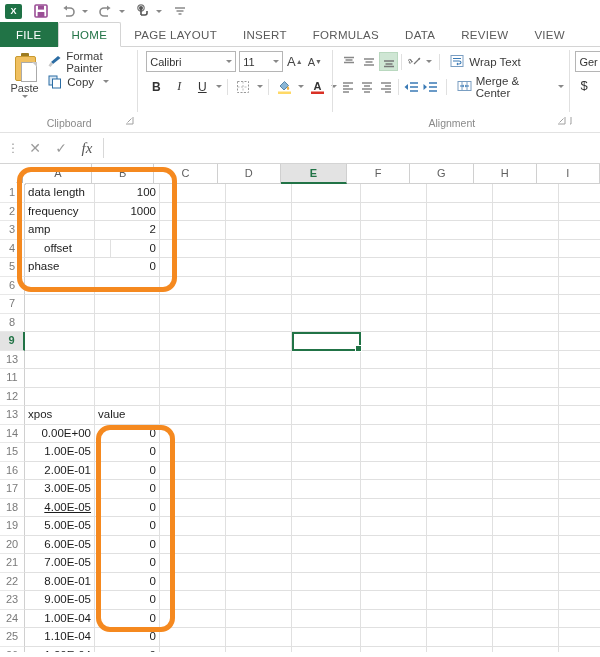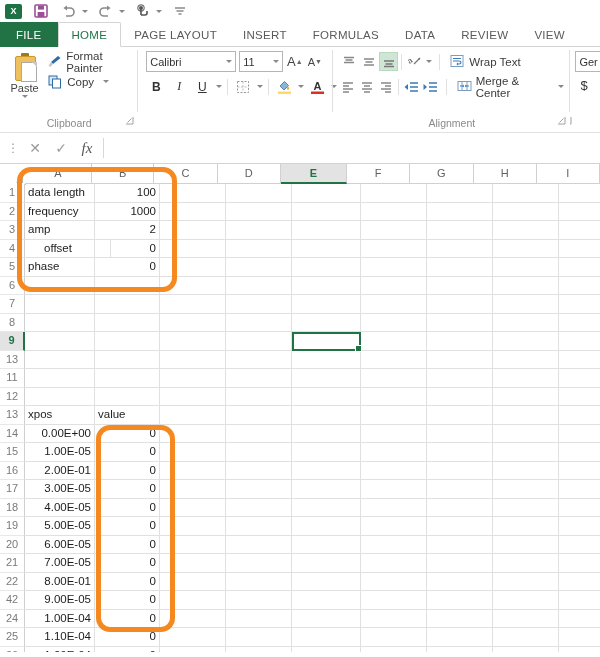--- a/index.html
+++ b/index.html
@@ -433,21 +433,21 @@
         <div class="rh" style="height: 18.5px; line-height: 17.5px;">13</div>
         <div class="rh" style="height: 18.5px; line-height: 17.5px;">14</div>
         <div class="rh" style="height: 18.5px; line-height: 17.5px;">15</div>
         <div class="rh" style="height: 18.5px; line-height: 17.5px;">16</div>
         <div class="rh" style="height: 18.5px; line-height: 17.5px;">17</div>
         <div class="rh" style="height: 18.5px; line-height: 17.5px;">18</div>
         <div class="rh" style="height: 18.5px; line-height: 17.5px;">19</div>
         <div class="rh" style="height: 18.5px; line-height: 17.5px;">20</div>
         <div class="rh" style="height: 18.5px; line-height: 17.5px;">21</div>
         <div class="rh" style="height: 18.5px; line-height: 17.5px;">22</div>
-        <div class="rh" style="height: 18.5px; line-height: 17.5px;">42</div>
+        <div class="rh" style="height: 18.5px; line-height: 17.5px;">23</div>
         <div class="rh" style="height: 18.5px; line-height: 17.5px;">24</div>
         <div class="rh" style="height: 18.5px; line-height: 17.5px;">25</div>
         <div class="rh" style="height: 18.5px; line-height: 17.5px;">26</div>
       </div>
     <div class="cells" id="cells">
         <div class="cell" style="left: 0px; top: 0px; width: 70px; height: 18.5px;"></div>
         <div class="cell" style="left: 70px; top: 0px; width: 65px; height: 18.5px;"></div>
         <div class="cell" style="left: 135px; top: 0px; width: 66px; height: 18.5px;"></div>
         <div class="cell" style="left: 201px; top: 0px; width: 66px; height: 18.5px;"></div>
         <div class="cell" style="left: 267px; top: 0px; width: 69px; height: 18.5px;"></div>
@@ -693,21 +693,21 @@
         <div class="cell" style="left: 0px; top: 222px; width: 70px; height: 18.5px; line-height: 17.5px;">xpos</div>
         <div class="cell" style="left: 70px; top: 222px; width: 65px; height: 18.5px; line-height: 17.5px;">value</div>
         <div class="cell num" style="left: 0px; top: 240.5px; width: 70px; height: 18.5px; line-height: 17.5px;">0.00E+00</div>
         <div class="cell num" style="left: 70px; top: 240.5px; width: 65px; height: 18.5px; line-height: 17.5px;">0</div>
         <div class="cell num" style="left: 0px; top: 259px; width: 70px; height: 18.5px; line-height: 17.5px;">1.00E-05</div>
         <div class="cell num" style="left: 70px; top: 259px; width: 65px; height: 18.5px; line-height: 17.5px;">0</div>
         <div class="cell num" style="left: 0px; top: 277.5px; width: 70px; height: 18.5px; line-height: 17.5px;">2.00E-01</div>
         <div class="cell num" style="left: 70px; top: 277.5px; width: 65px; height: 18.5px; line-height: 17.5px;">0</div>
         <div class="cell num" style="left: 0px; top: 296px; width: 70px; height: 18.5px; line-height: 17.5px;">3.00E-05</div>
         <div class="cell num" style="left: 70px; top: 296px; width: 65px; height: 18.5px; line-height: 17.5px;">0</div>
-        <div class="cell num" style="left: 0px; top: 314.5px; width: 70px; height: 18.5px; line-height: 17.5px;">4.00E-05</div>
+        <div class="cell num" style="left: 0px; top: 314.5px; width: 70px; height: 18.5px; line-height: 17.5px; text-decoration: underline;">4.00E-05</div>
         <div class="cell num" style="left: 70px; top: 314.5px; width: 65px; height: 18.5px; line-height: 17.5px;">0</div>
         <div class="cell num" style="left: 0px; top: 333px; width: 70px; height: 18.5px; line-height: 17.5px;">5.00E-05</div>
         <div class="cell num" style="left: 70px; top: 333px; width: 65px; height: 18.5px; line-height: 17.5px;">0</div>
         <div class="cell num" style="left: 0px; top: 351.5px; width: 70px; height: 18.5px; line-height: 17.5px;">6.00E-05</div>
         <div class="cell num" style="left: 70px; top: 351.5px; width: 65px; height: 18.5px; line-height: 17.5px;">0</div>
         <div class="cell num" style="left: 0px; top: 370px; width: 70px; height: 18.5px; line-height: 17.5px;">7.00E-05</div>
         <div class="cell num" style="left: 70px; top: 370px; width: 65px; height: 18.5px; line-height: 17.5px;">0</div>
         <div class="cell num" style="left: 0px; top: 388.5px; width: 70px; height: 18.5px; line-height: 17.5px;">8.00E-01</div>
         <div class="cell num" style="left: 70px; top: 388.5px; width: 65px; height: 18.5px; line-height: 17.5px;">0</div>
         <div class="cell num" style="left: 0px; top: 407px; width: 70px; height: 18.5px; line-height: 17.5px;">9.00E-05</div>

